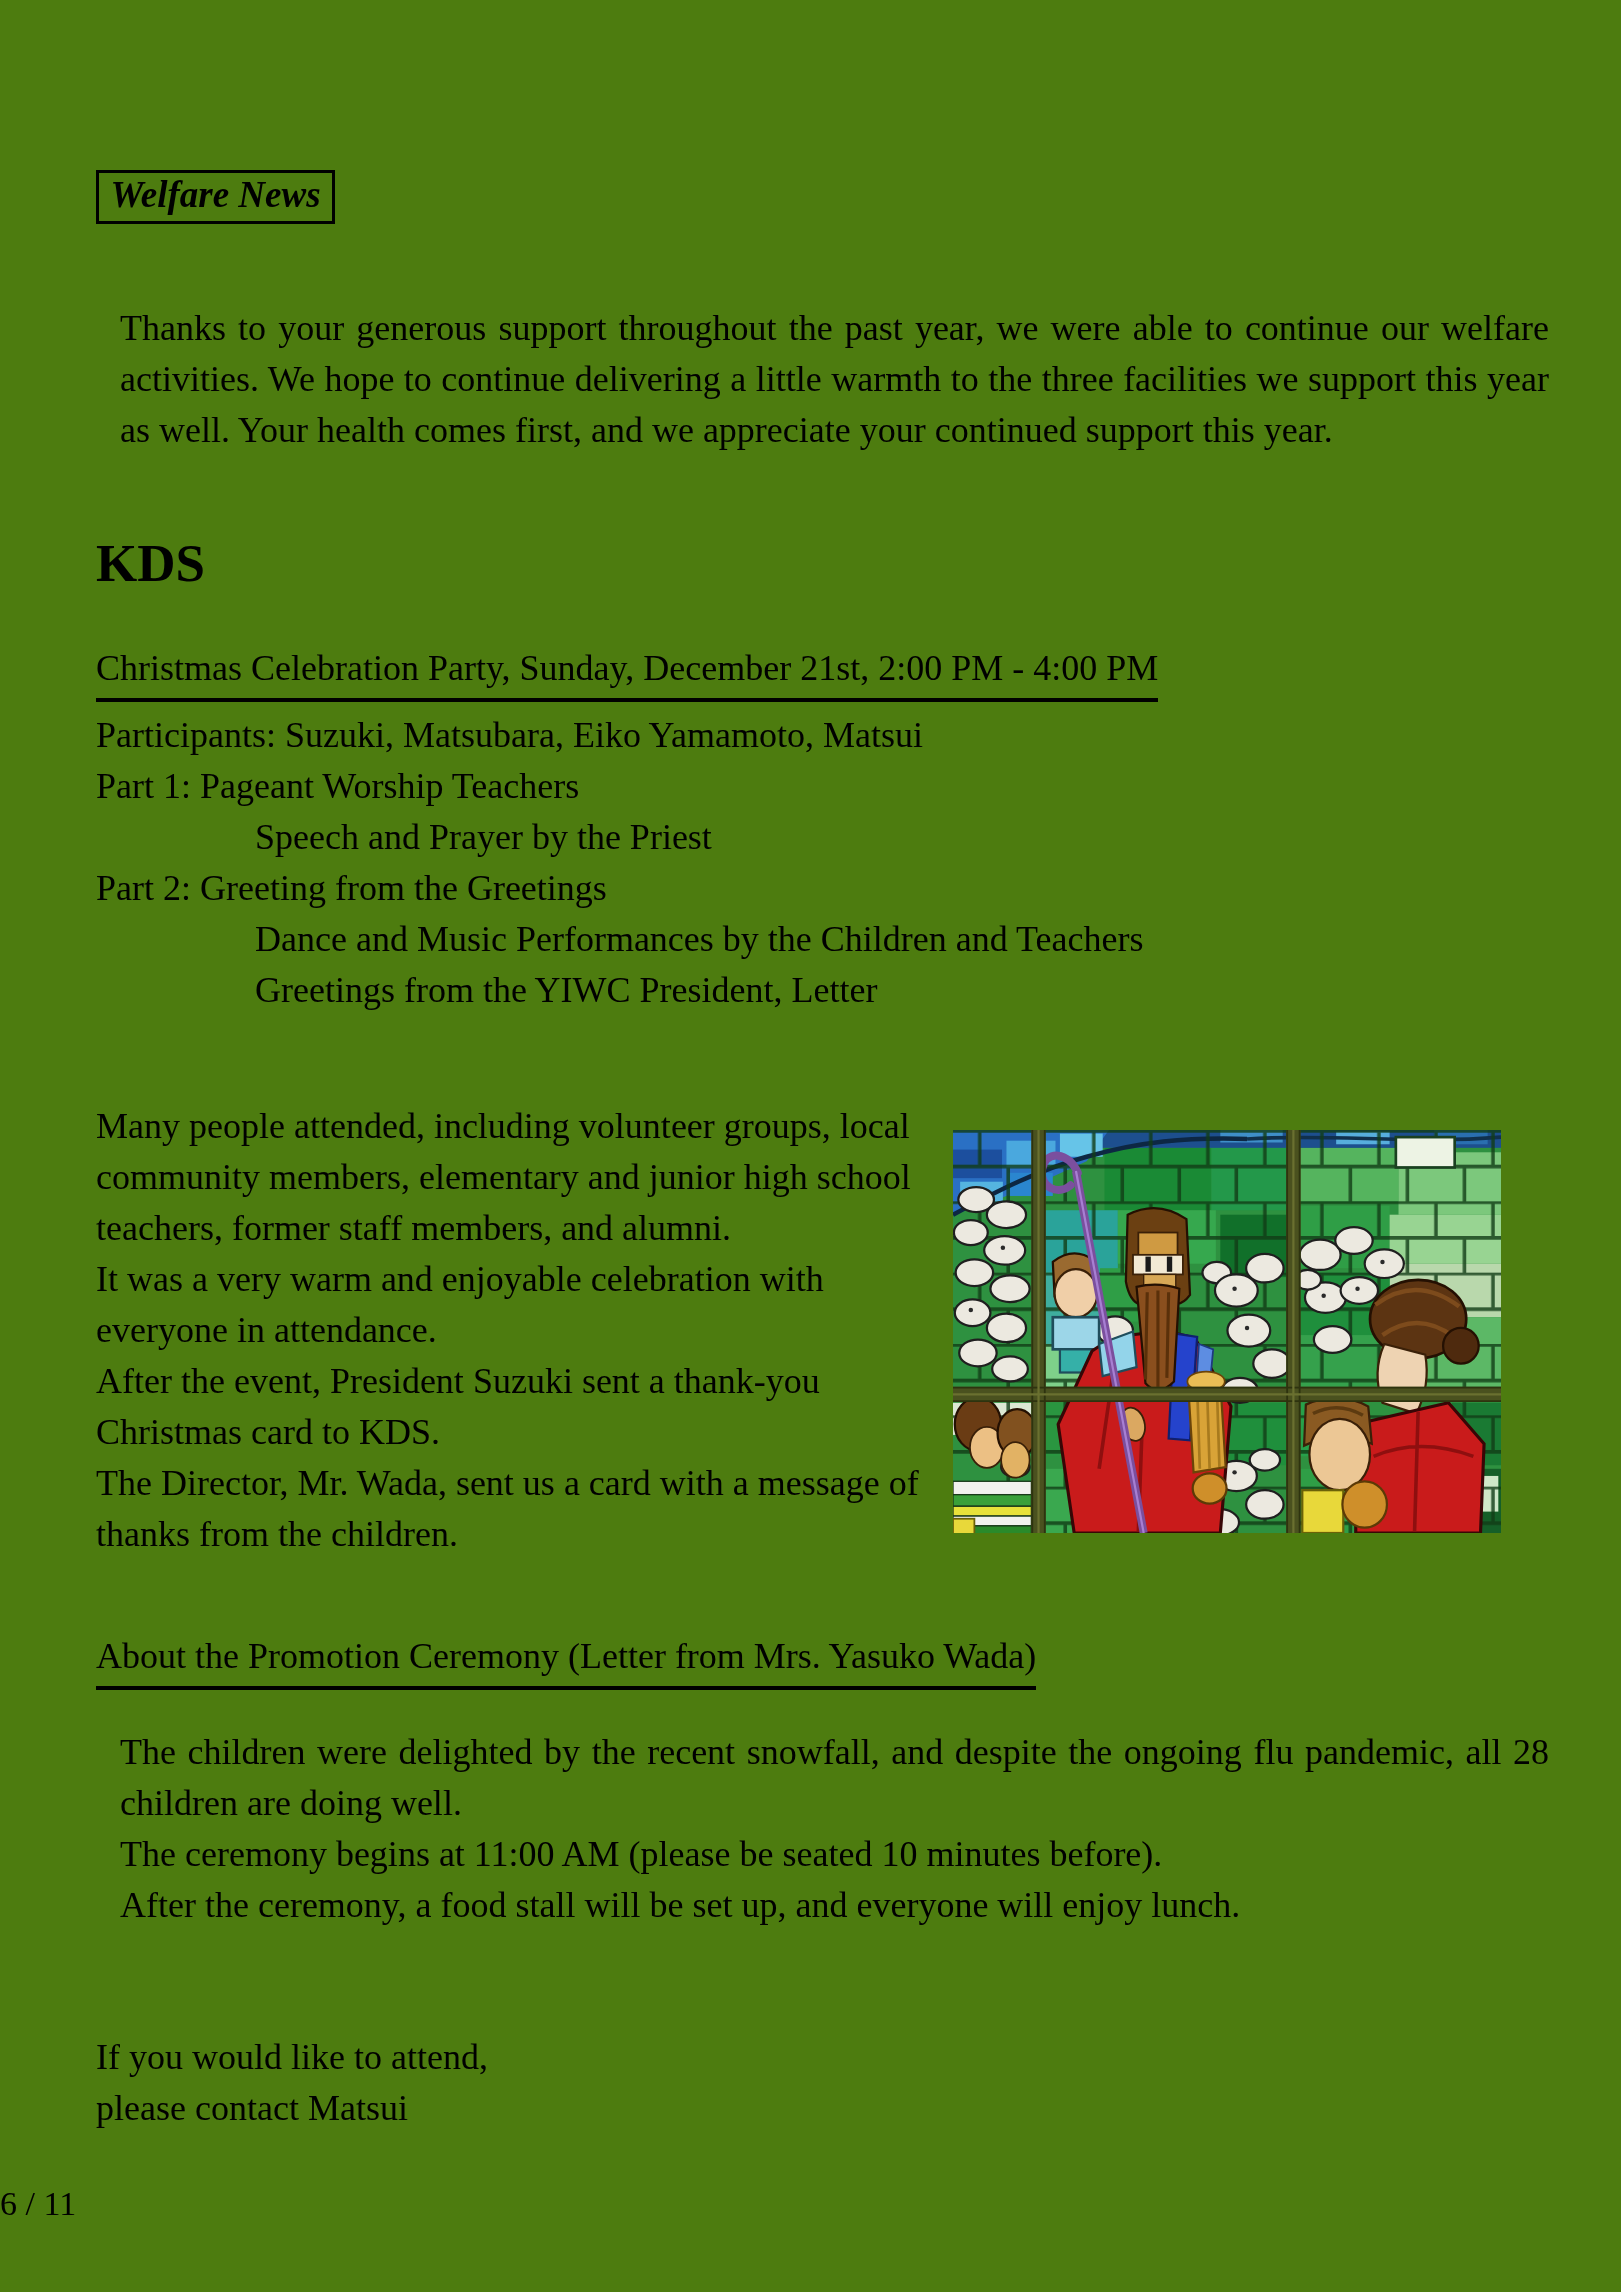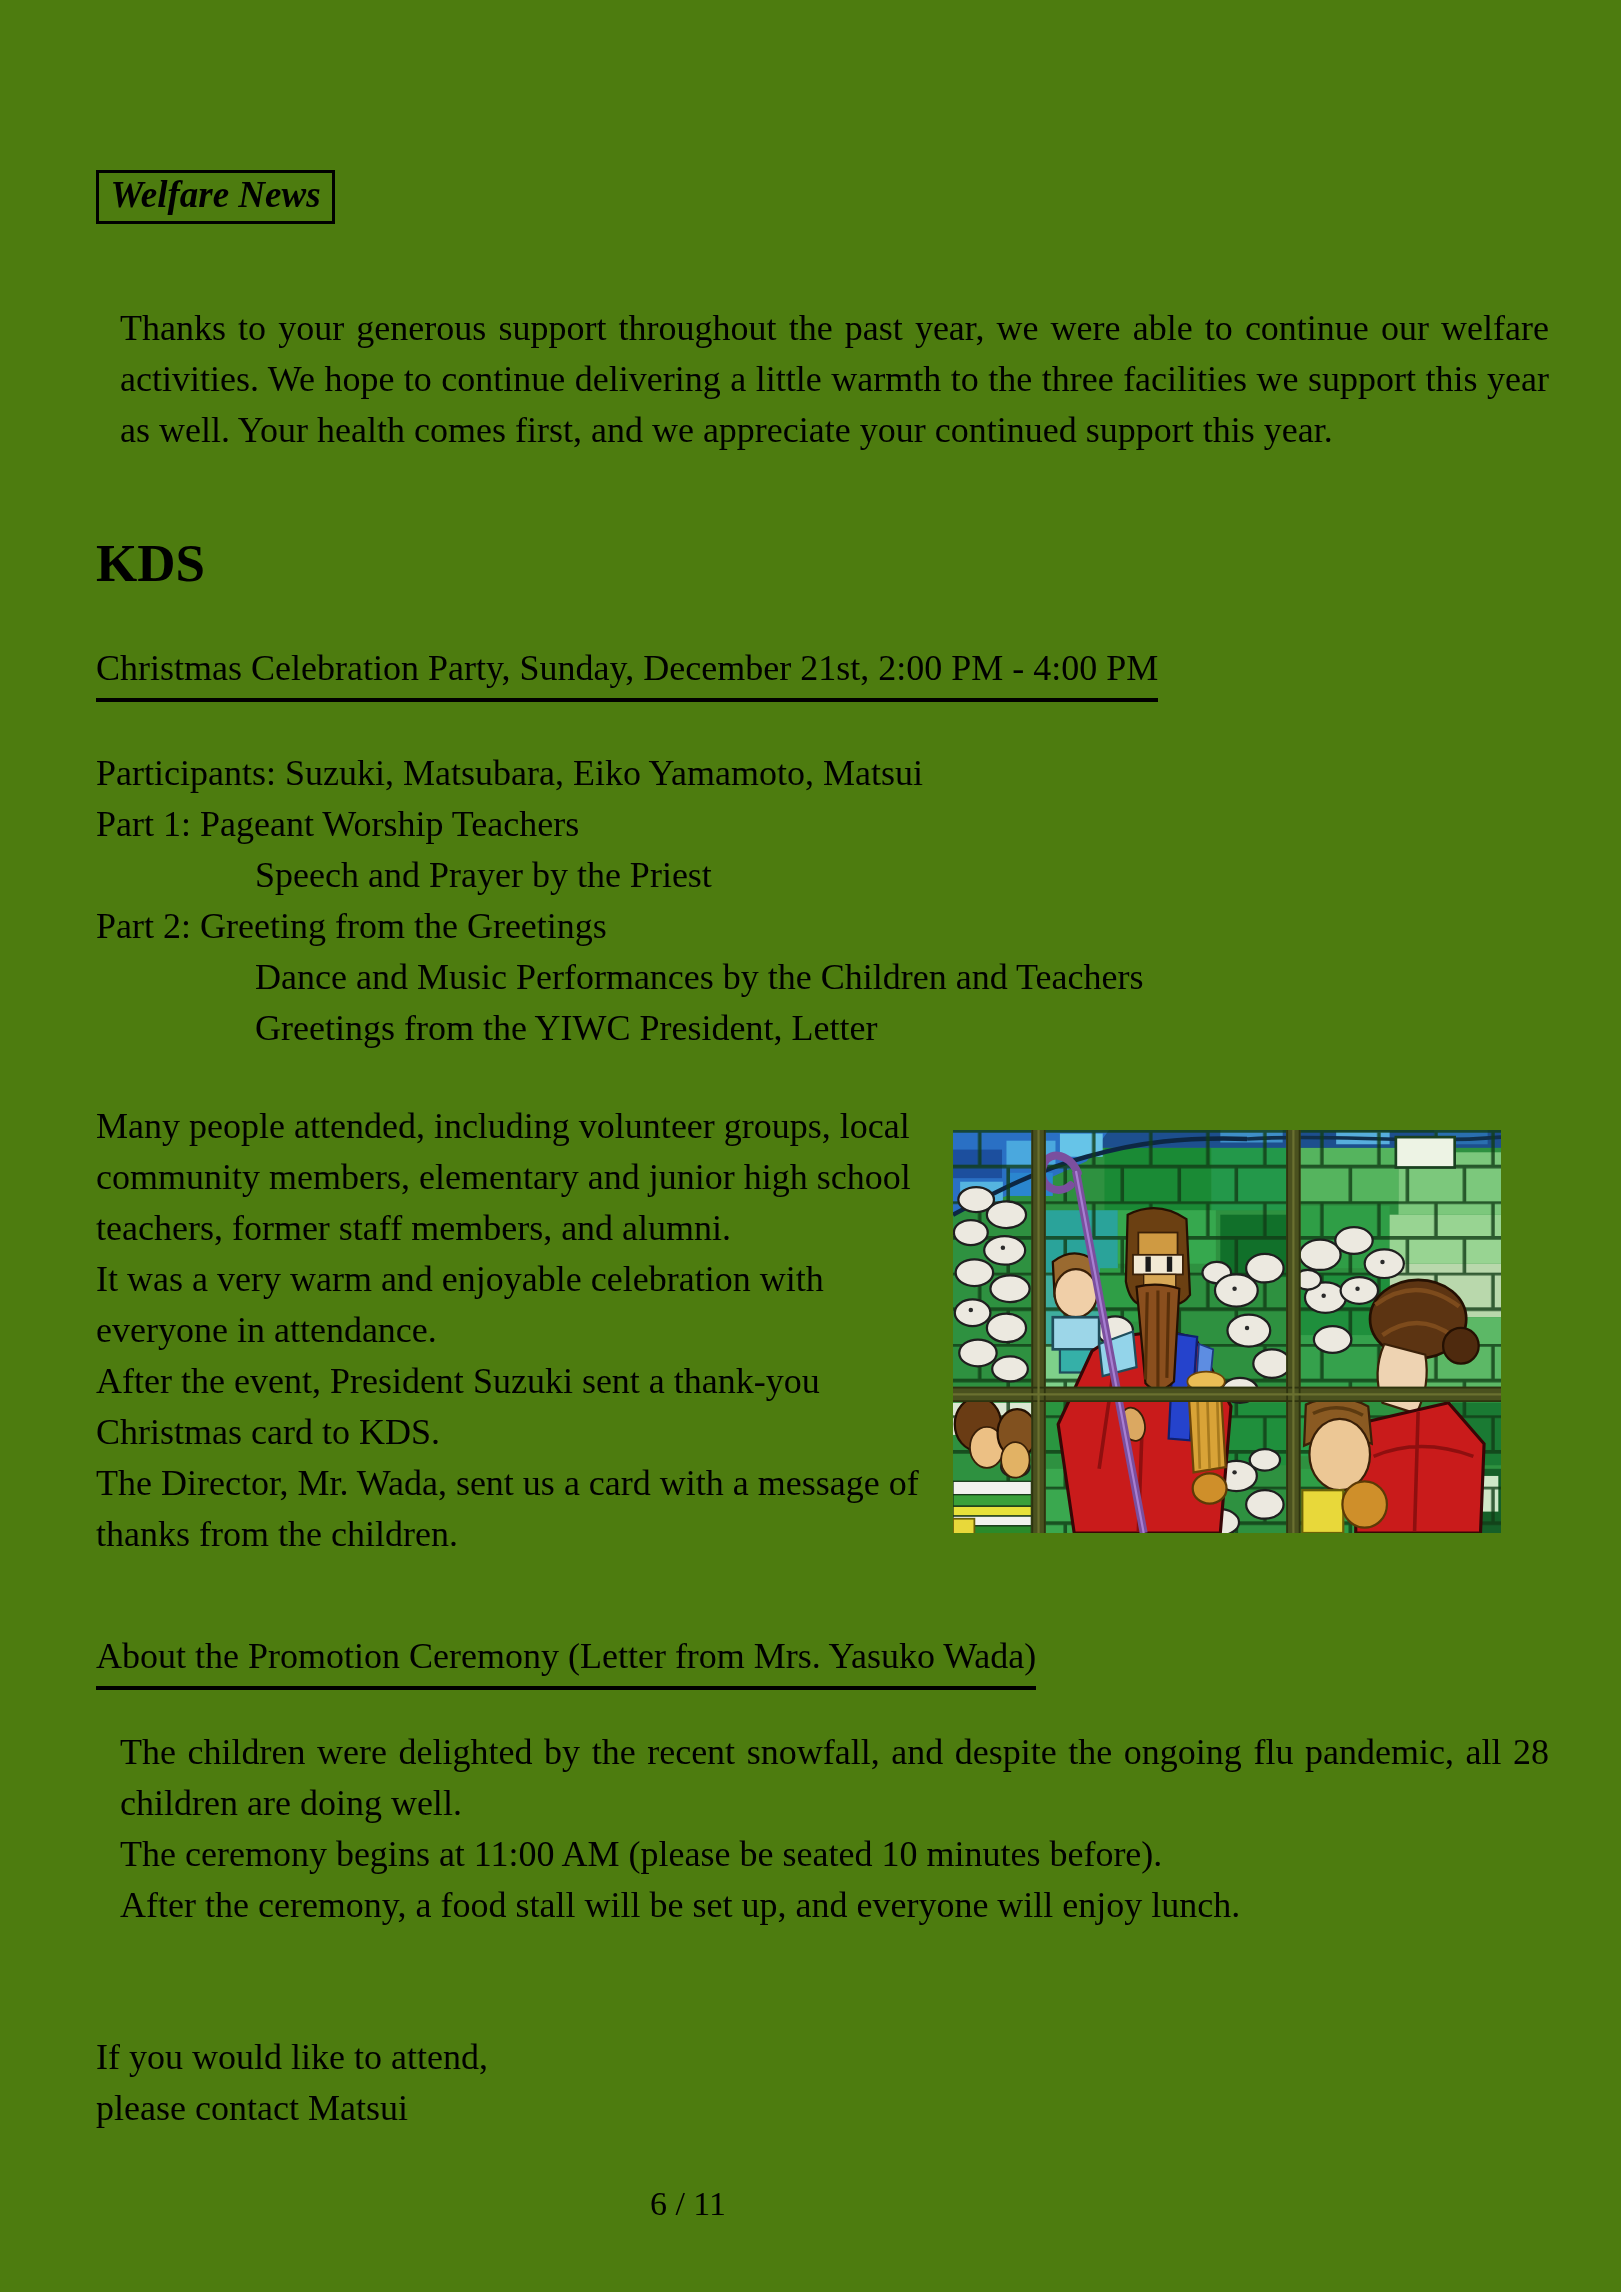--- a/index.html
+++ b/index.html
@@ -22,21 +22,21 @@
     font-size:37px;line-height:43px;
     font-weight:bold;font-style:italic;
   }
   .kds-h{top:538px;font-weight:bold;font-size:53px;}
   .uline{border-bottom:4.5px solid #000;padding-bottom:10px;}
   .indent{padding-left:159px;}
   .photo{
     float:right;width:548px;height:403px;
     margin:29px 24px 0 9px;display:block;
   }
-  .footer{left:0;width:1376px;text-align:center;font-size:34px;top:2178px;}
+  .footer{left:0;width:1376px;font-size:34px;top:2178px;}
   
   .sh{fill:#ece9e0;stroke:#1f1f1f;stroke-width:2.5;}
   .eye{fill:#2a2a2a;}
 </style>
 </head>
 <body>
 
 <div class="page">
 
   <div class="abs title-box">
@@ -44,21 +44,21 @@
   </div>
 
   <div class="abs w justify" style="top:303px">Thanks to your generous support throughout the past year, we were able to continue our welfare activities. We hope to continue delivering a little warmth to the three facilities we support this year as well. Your health comes first, and we appreciate your continued support this year.</div>
 
   <div class="abs kds-h">KDS</div>
 
   <div class="abs" style="top:643px">
     <span class="uline">Christmas Celebration Party, Sunday, December 21st, 2:00 PM - 4:00 PM</span>
   </div>
 
-  <div class="abs w" style="top:748px">
+  <div class="abs w" style="top:710px">
     <div>Participants: Suzuki, Matsubara, Eiko Yamamoto, Matsui</div>
     <div>Part 1: Pageant Worship Teachers</div>
     <div class="indent">Speech and Prayer by the Priest</div>
     <div>Part 2: Greeting from the Greetings</div>
     <div class="indent">Dance and Music Performances by the Children and Teachers</div>
     <div class="indent">Greetings from the YIWC President, Letter</div>
   </div>
 
   <div class="abs w" style="top:1101px">
 

